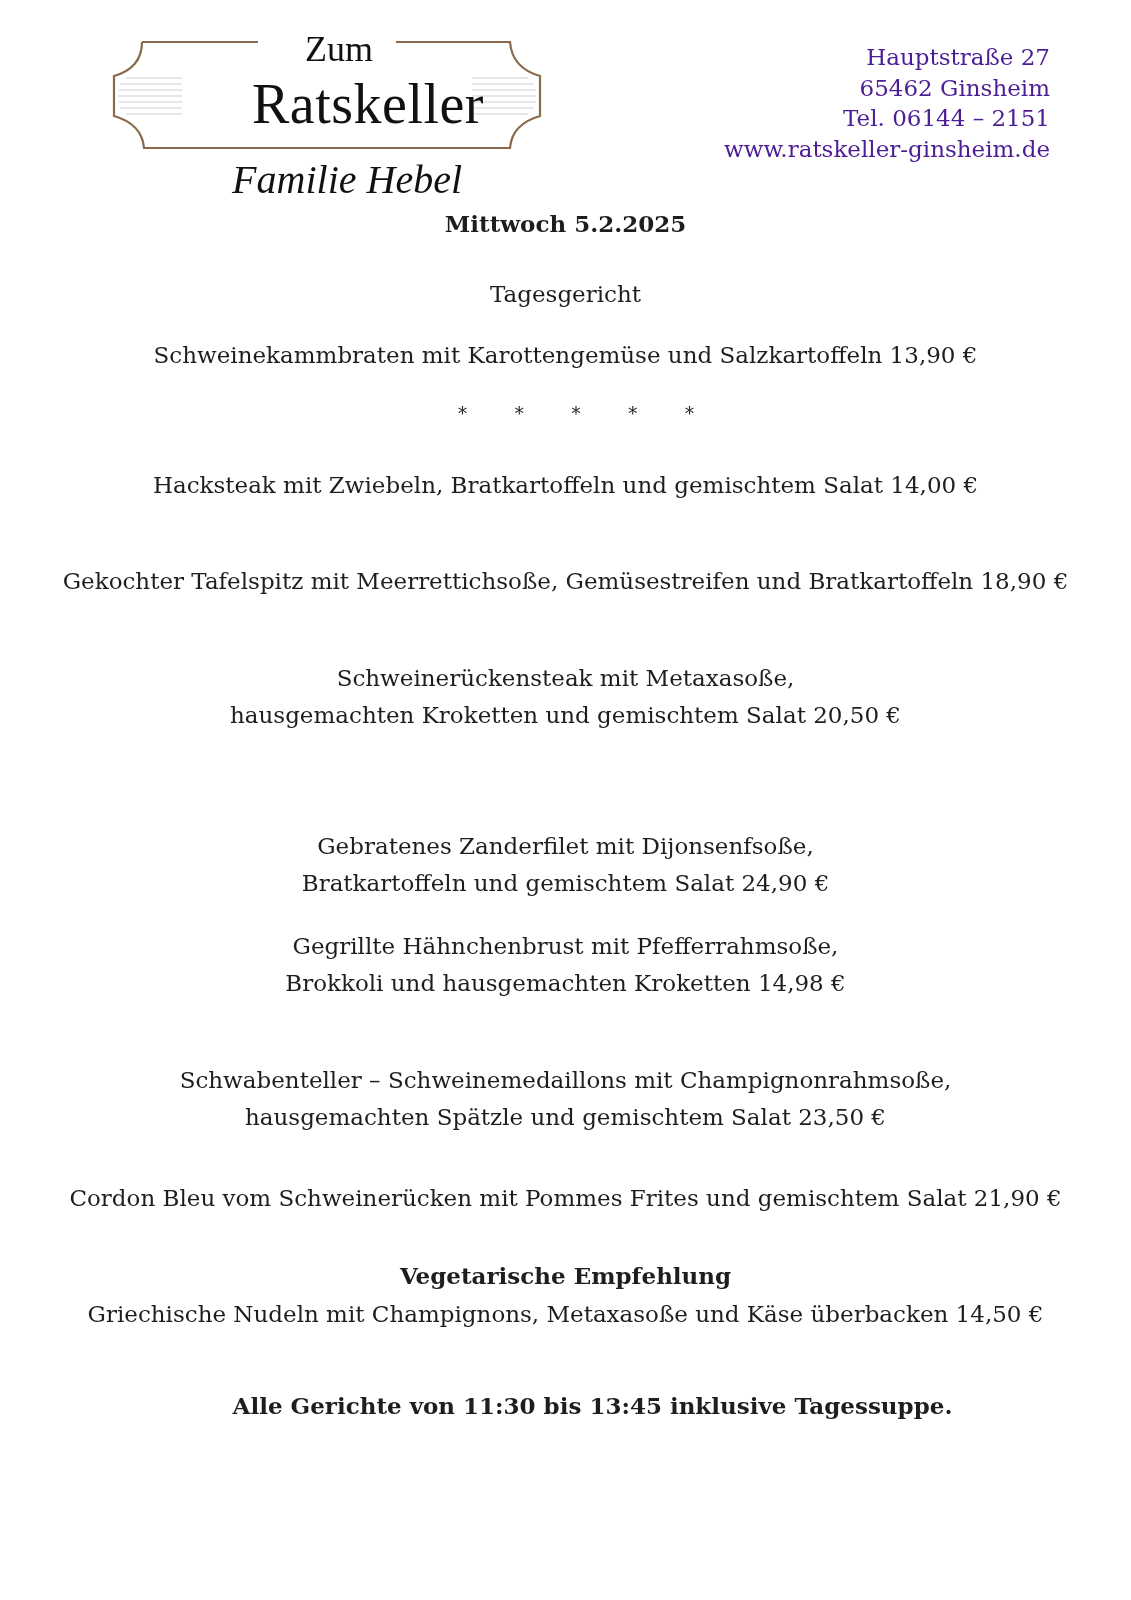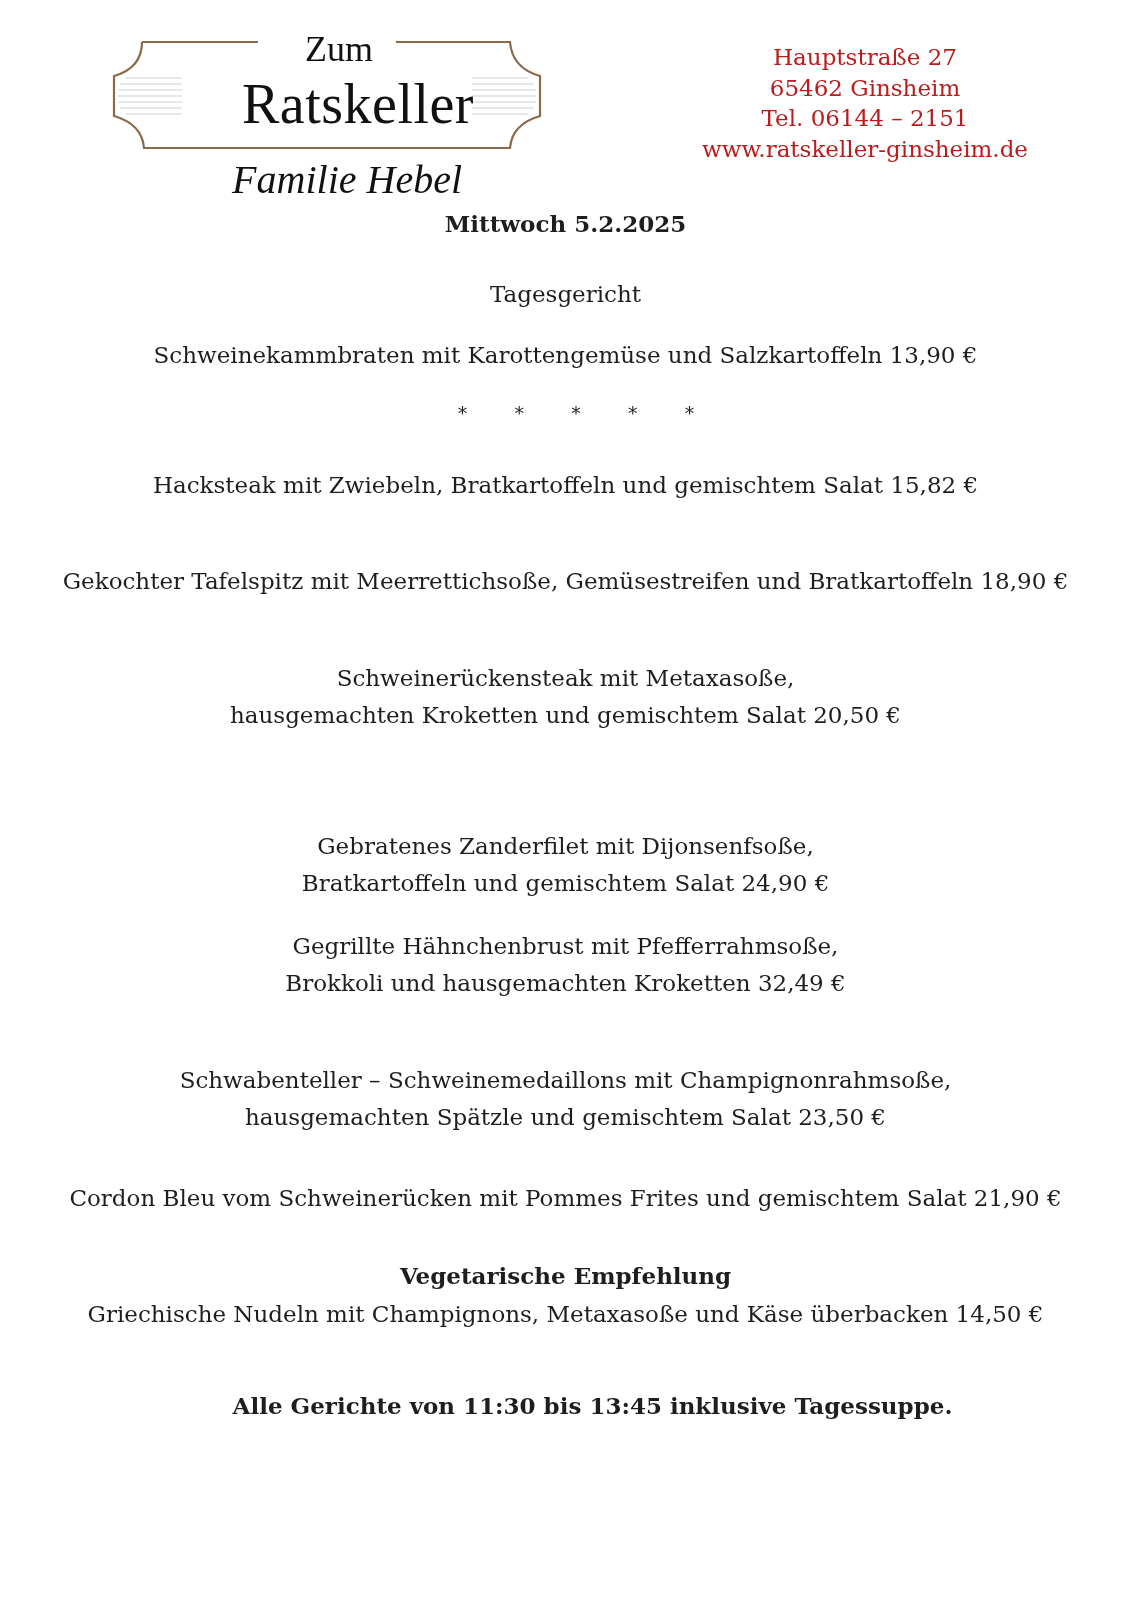--- a/index.html
+++ b/index.html
@@ -2,26 +2,26 @@
 <html><head>
   <meta charset="utf-8">
   <style>
     html, body { margin:0; padding:0; background:#ffffff; }
     body { width:1131px; height:1600px; position:relative; overflow:hidden;
            font-family:"DejaVu Serif", serif; color:#1e1e1e; }
     .logo { position:absolute; left:112px; top:26px; width:430px; height:180px; }
     .logo svg { position:absolute; left:0; top:0; }
     .logo .zum { position:absolute; left:12px; width:430px; top:2px; text-align:center;
                  font-family:"Liberation Serif", serif; font-size:36px; color:#111; }
-    .logo .name { position:absolute; left:0; width:430px; top:46px; text-align:center;
+    .logo .name { position:absolute; left:10px; width:430px; top:46px; text-align:center;
                   font-family:"Liberation Serif", serif; font-size:56px; color:#111; letter-spacing:0.5px;padding-left:31px; }
     .logo .family { position:absolute; left:0; width:350px; top:130px; text-align:right;
                     font-family:"Liberation Serif", serif; font-style:italic; font-size:40px; color:#111; }
-    .address { position:absolute; left:680px; top:42px; width:370px; text-align:center;
-               font-size:23px; line-height:30.5px; color:#b91c1c; }
+    .address { position:absolute; left:680px; top:42px; width:370px; text-align:right;
+               font-size:23px; line-height:30.5px; color:#4c1d95; }
     .address div { white-space:nowrap; }
     .centered { position:absolute; left:0; width:1131px; text-align:center; white-space:nowrap; }
     .date { top:210px; font-weight:bold; font-size:23px; }
     .section { font-size:23px; }
     .dish { font-size:23px; line-height:37px; }
     .stars { top:403px; font-size:18px; letter-spacing:21px; padding-left:21px; }
     .veg-head { font-weight:bold; font-size:23px; }
     .footer { font-weight:bold; font-size:23px; }
   </style>
 </head>
@@ -66,36 +66,36 @@
 </div>
 
 <div class="centered date">Mittwoch 5.2.2025</div>
 
 <div class="centered section" style="top:281px;">Tagesgericht</div>
 <div class="centered dish" style="top:337px;">Schweinekammbraten mit Karottengemüse und Salzkartoffeln 13,90 €</div>
 
 <div class="centered stars">* * * * *</div>
 
 <div class="centered dish" style="top:467px;">
-  <div>Hacksteak mit Zwiebeln, Bratkartoffeln und gemischtem Salat 15,82 €</div>
+  <div>Hacksteak mit Zwiebeln, Bratkartoffeln und gemischtem Salat 14,00 €</div>
 </div>
 <div class="centered dish" style="top:563px;">
   <div>Gekochter Tafelspitz mit Meerrettichsoße, Gemüsestreifen und Bratkartoffeln 18,90 €</div>
 </div>
 <div class="centered dish" style="top:660px;">
   <div>Schweinerückensteak mit Metaxasoße,</div>
   <div>hausgemachten Kroketten und gemischtem Salat 20,50 €</div>
 </div>
 <div class="centered dish" style="top:828px;">
   <div>Gebratenes Zanderfilet mit Dijonsenfsoße,</div>
   <div>Bratkartoffeln und gemischtem Salat 24,90 €</div>
 </div>
 <div class="centered dish" style="top:928px;">
   <div>Gegrillte Hähnchenbrust mit Pfefferrahmsoße,</div>
-  <div>Brokkoli und hausgemachten Kroketten 32,49 €</div>
+  <div>Brokkoli und hausgemachten Kroketten 14,98 €</div>
 </div>
 <div class="centered dish" style="top:1062px;">
   <div>Schwabenteller – Schweinemedaillons mit Champignonrahmsoße,</div>
   <div>hausgemachten Spätzle und gemischtem Salat 23,50 €</div>
 </div>
 <div class="centered dish" style="top:1180px;">
   <div>Cordon Bleu vom Schweinerücken mit Pommes Frites und gemischtem Salat 21,90 €</div>
 </div>
 
 <div class="centered veg-head" style="top:1262px;">Vegetarische Empfehlung</div>

